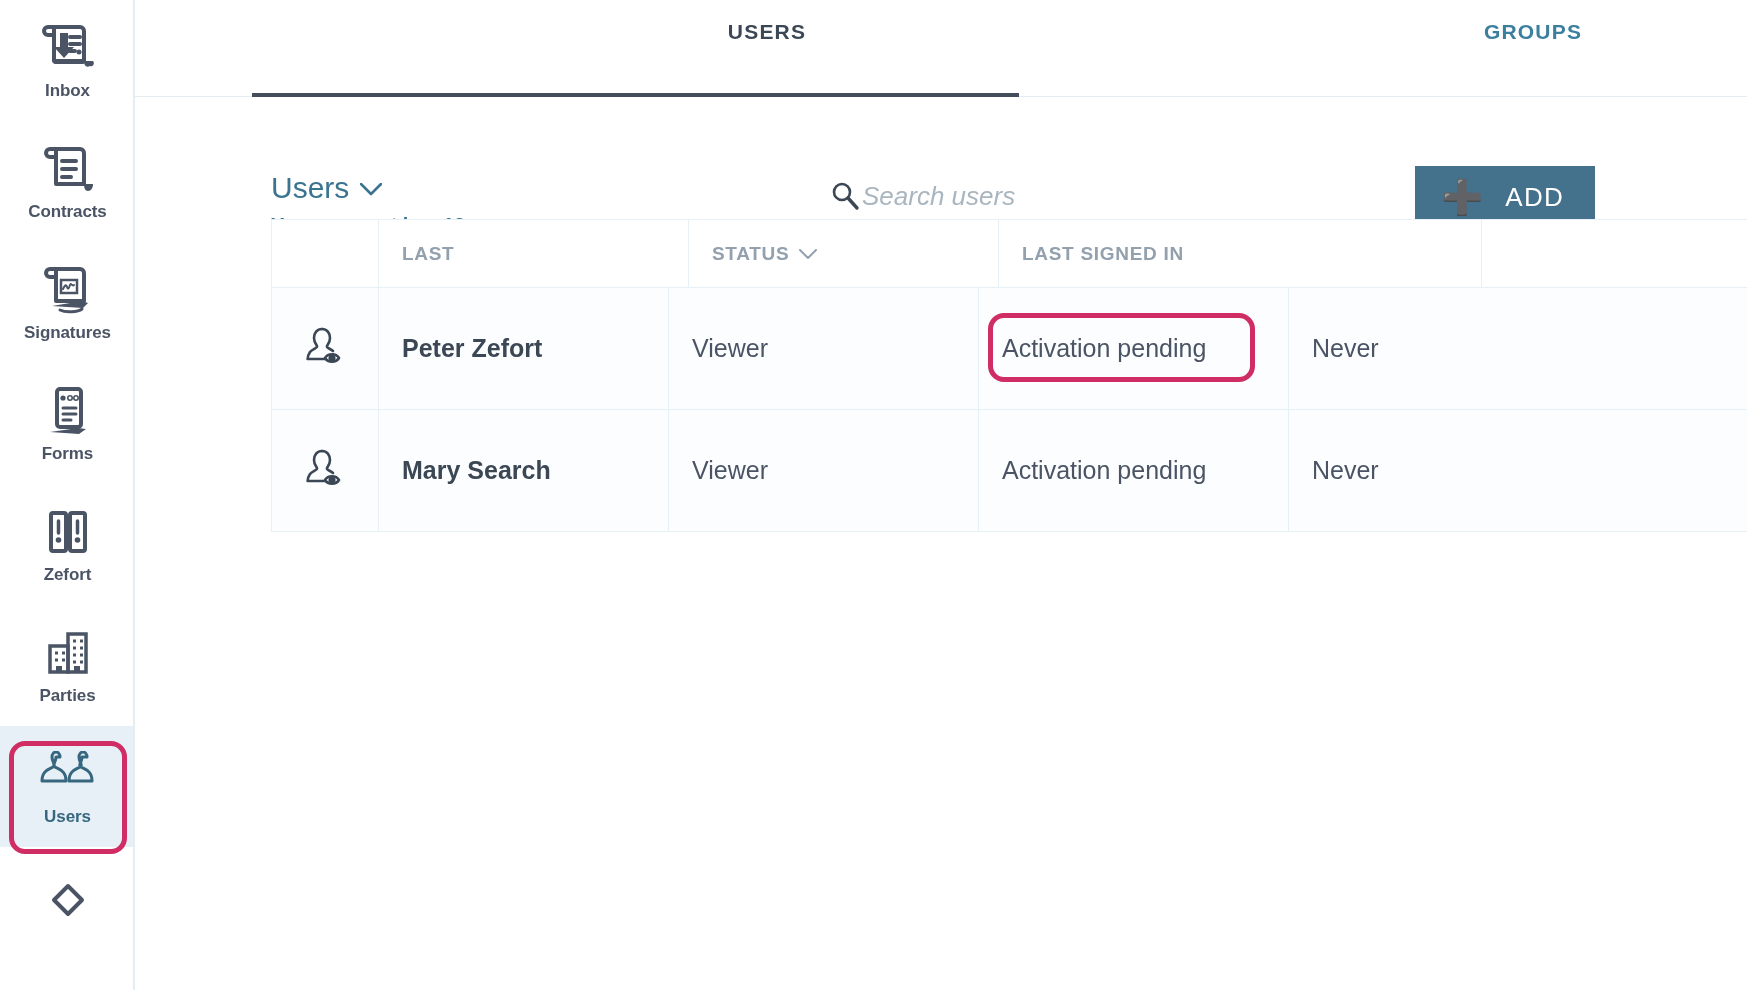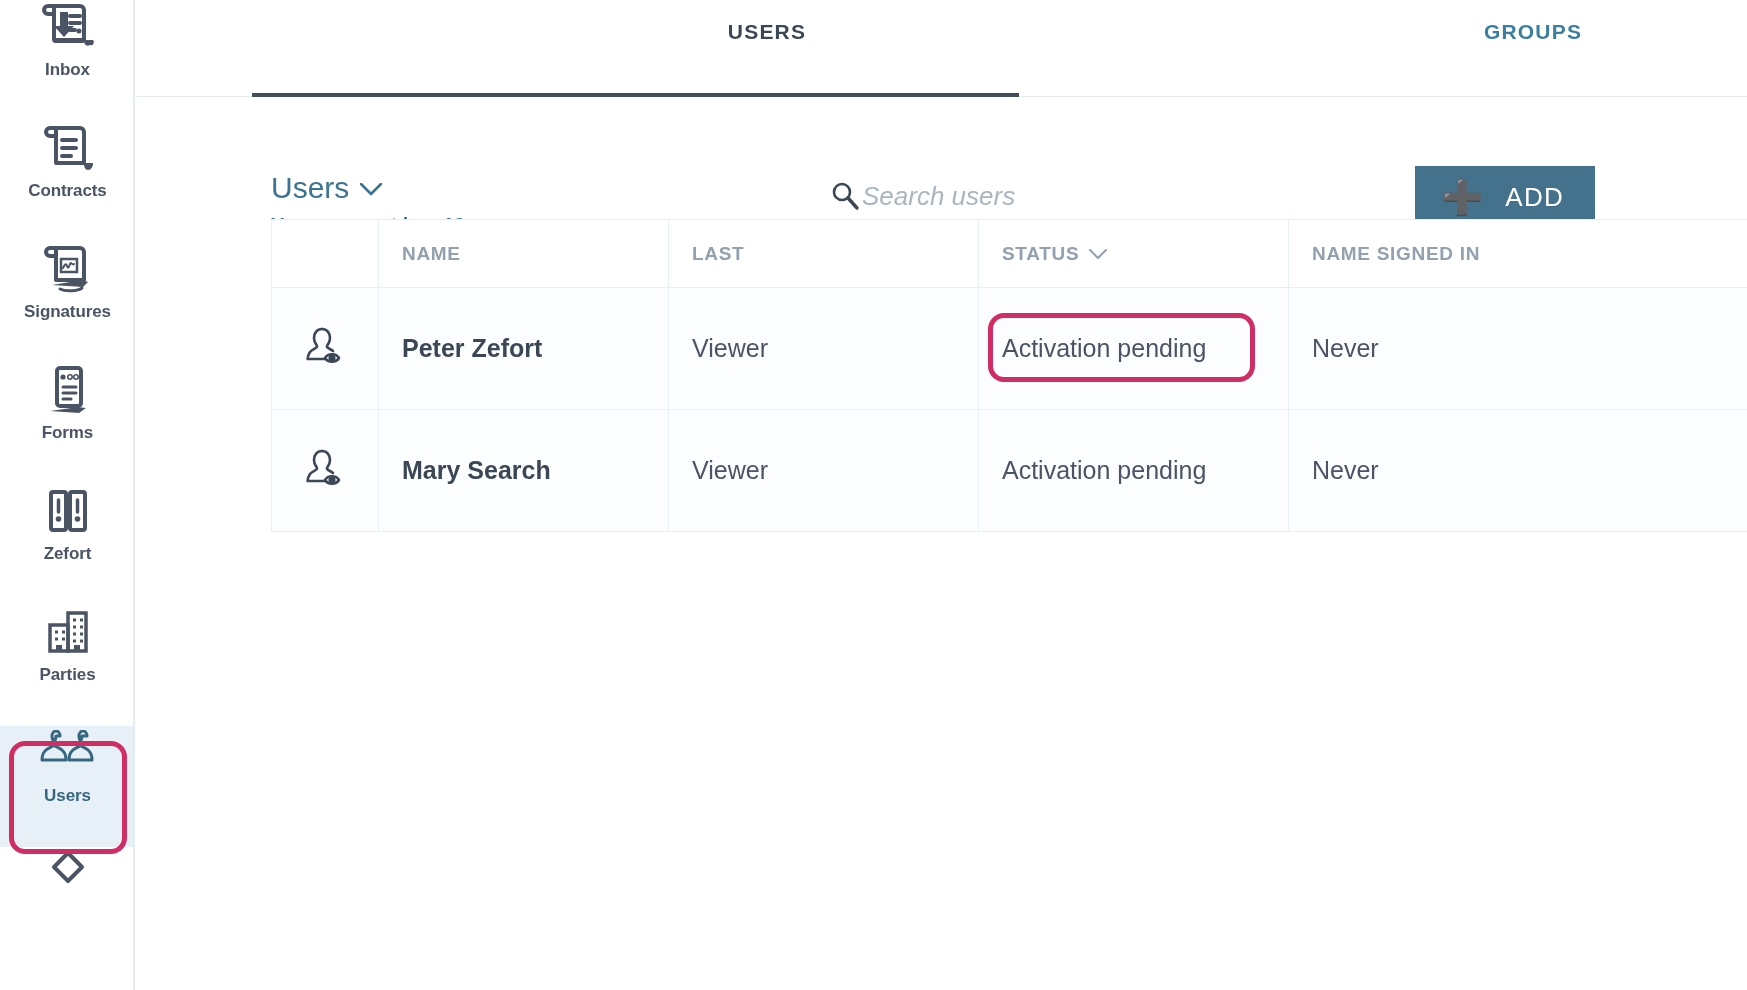--- a/index.html
+++ b/index.html
@@ -23,21 +23,21 @@
     flex: 0 0 135px;
     overflow: hidden;
   }
   .nav-item {
     position: relative;
     width: 135px;
     height: 121px;
     display: flex;
     flex-direction: column;
     align-items: center;
-    justify-content: flex-start;
+    justify-content: center;
     gap: 4px;
     cursor: pointer;
   }
   .nav-item .icon-wrap {
     height: 56px;
     display: flex;
     align-items: center;
     justify-content: center;
   }
   .nav-item .nav-label {
@@ -374,38 +374,35 @@
         <button class="add-btn">
           <span class="plus">➕</span>
           <span class="add-label">ADD</span>
         </button>
       </div>
 
       <div class="table">
 
         <div class="trow header">
           <div class="cell c-avatar"></div>
-          <div class="cell c-name">
-              <span class="th">NAME</span>
-            </div>
           <div class="cell c-role">
               <span class="th">LAST</span>
             </div>
           <div class="cell c-status">
             <span class="th sortable">
               <span>STATUS</span>
               <span>
                 <svg width="18" height="11" viewBox="0 0 18 11" fill="none">
                   <path d="M1 1l8 8 8-8" stroke="#93a0ae" stroke-width="2" stroke-linecap="round" stroke-linejoin="round"></path>
                 </svg>
               </span>
             </span>
           </div>
           <div class="cell c-signed">
-              <span class="th">NAME SIGNED IN</span>
+              <span class="th">LAST SIGNED IN</span>
             </div>
         </div>
 
         <div class="trow data">
           <div class="cell c-avatar">
             <span>
               <svg width="46" height="44" viewBox="0 0 46 44" fill="none">
                 <path d="M20 4c5 0 8 4 8 9 0 4-2 6-3 8-1 2 4 3 6 5" stroke="#3c4755" stroke-width="2.6" stroke-linecap="round" fill="none"></path>
                 <path d="M20 4c-5 0-8 4-8 9 0 4 2 6 3 8 1 2-5 3-7 6-1.6 2.4-2.4 5-2.4 7h17" stroke="#3c4755" stroke-width="2.6" stroke-linecap="round" stroke-linejoin="round" fill="none"></path>
                 <path d="M23 33c3-5 11-5 14 0-3 5-11 5-14 0z" stroke="#3c4755" stroke-width="2.6" stroke-linejoin="round" fill="none"></path>

